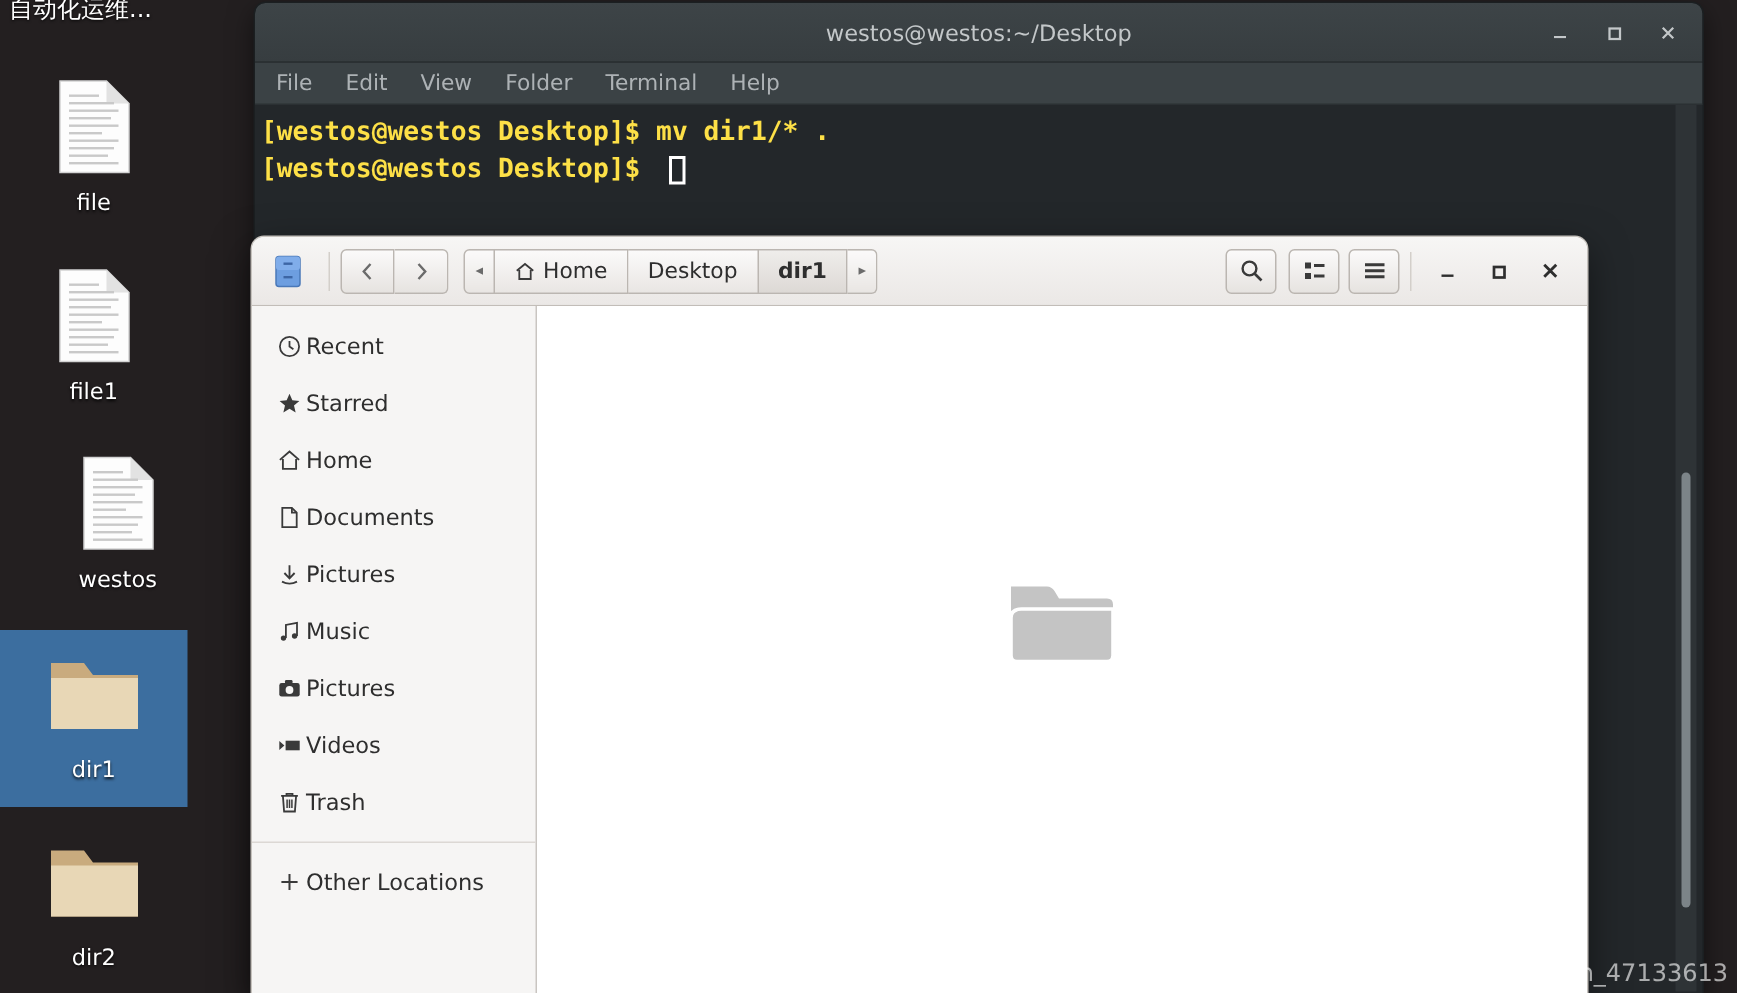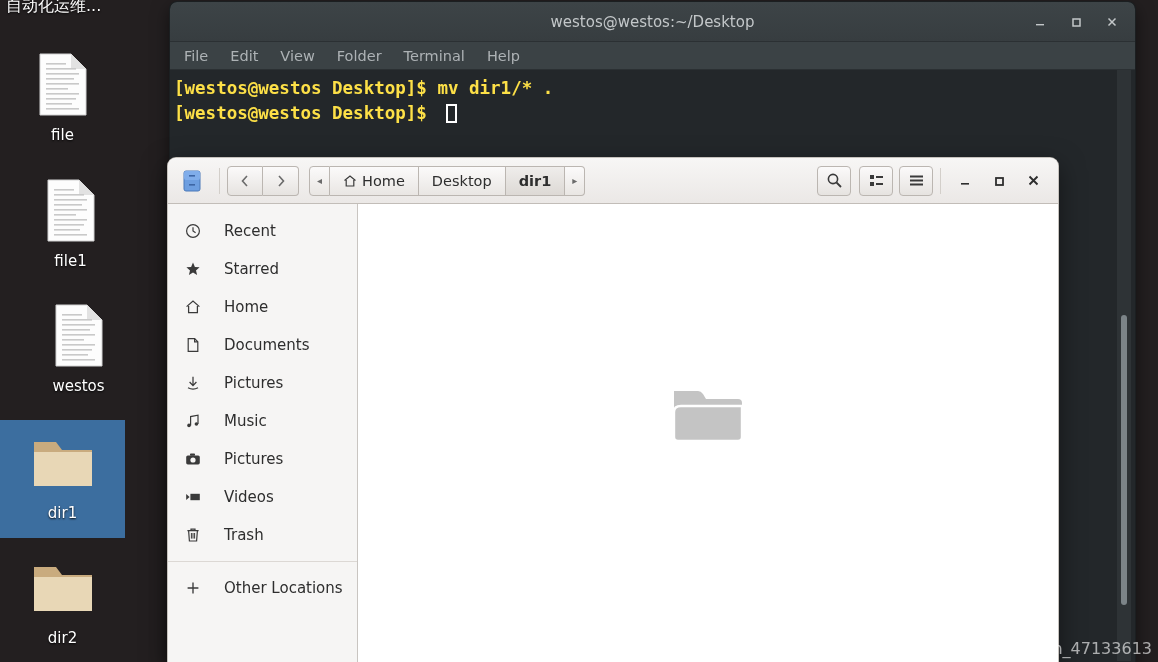--- a/index.html
+++ b/index.html
@@ -174,21 +174,21 @@
   #files-main { flex: 1; display: flex; min-height: 0; }
   #files-sidebar {
     width: 190px; flex: none;
     background: #f6f5f4;
     border-right: 1px solid #c9c5c1;
     padding-top: 8px;
     display: flex; flex-direction: column;
   }
   .side-item {
     height: 38px; display: flex; align-items: center;
-    padding-left: 16px; gap: 23px;
+    padding-left: 16px; gap: 3px;
     color: #2e2e2e; font-size: 15px;
     font-family: "DejaVu Sans", sans-serif;
   }
   .side-item .sicon {
     width: 17px; display: flex; align-items: center; justify-content: center;
     color: #3a3a3a;
   }
   .side-divider { height: 1px; background: #dcd8d4; margin: 7px 0; }
   #files-content {
     flex: 1; background: #ffffff;
@@ -235,21 +235,21 @@
           <rect x="8" y="40" width="33" height="1.6"></rect>
             <rect x="8" y="45" width="30" height="1.6"></rect>
           <rect x="8" y="50" width="26" height="1.6"></rect>
             <rect x="8" y="55" width="33" height="1.6"></rect>
         </g>
       </svg>
     </span>
     <span class="dlabel">file</span>
   </div>
 
-  <div class="desk-icon" style="left:8px; top:168px;">
+  <div class="desk-icon" style="left:0px; top:168px;">
     <span class="glyph">
       <svg class="doc-svg" width="50" height="64" viewBox="0 0 50 64">
         <path d="M2 1 H33 L48 16 V62 H2 Z" fill="#fdfdfd" stroke="#d2d2d2" stroke-width="1"></path>
         <path d="M33 1 L48 16 H33 Z" fill="#e2e2e2"></path>
         <g fill="#c9c9c9">
           <rect x="8" y="10" width="20" height="1.6"></rect>
             <rect x="8" y="15" width="30" height="1.6"></rect>
           <rect x="8" y="20" width="33" height="1.6"></rect>
             <rect x="8" y="25" width="28" height="1.6"></rect>
           <rect x="8" y="30" width="33" height="1.6"></rect>

